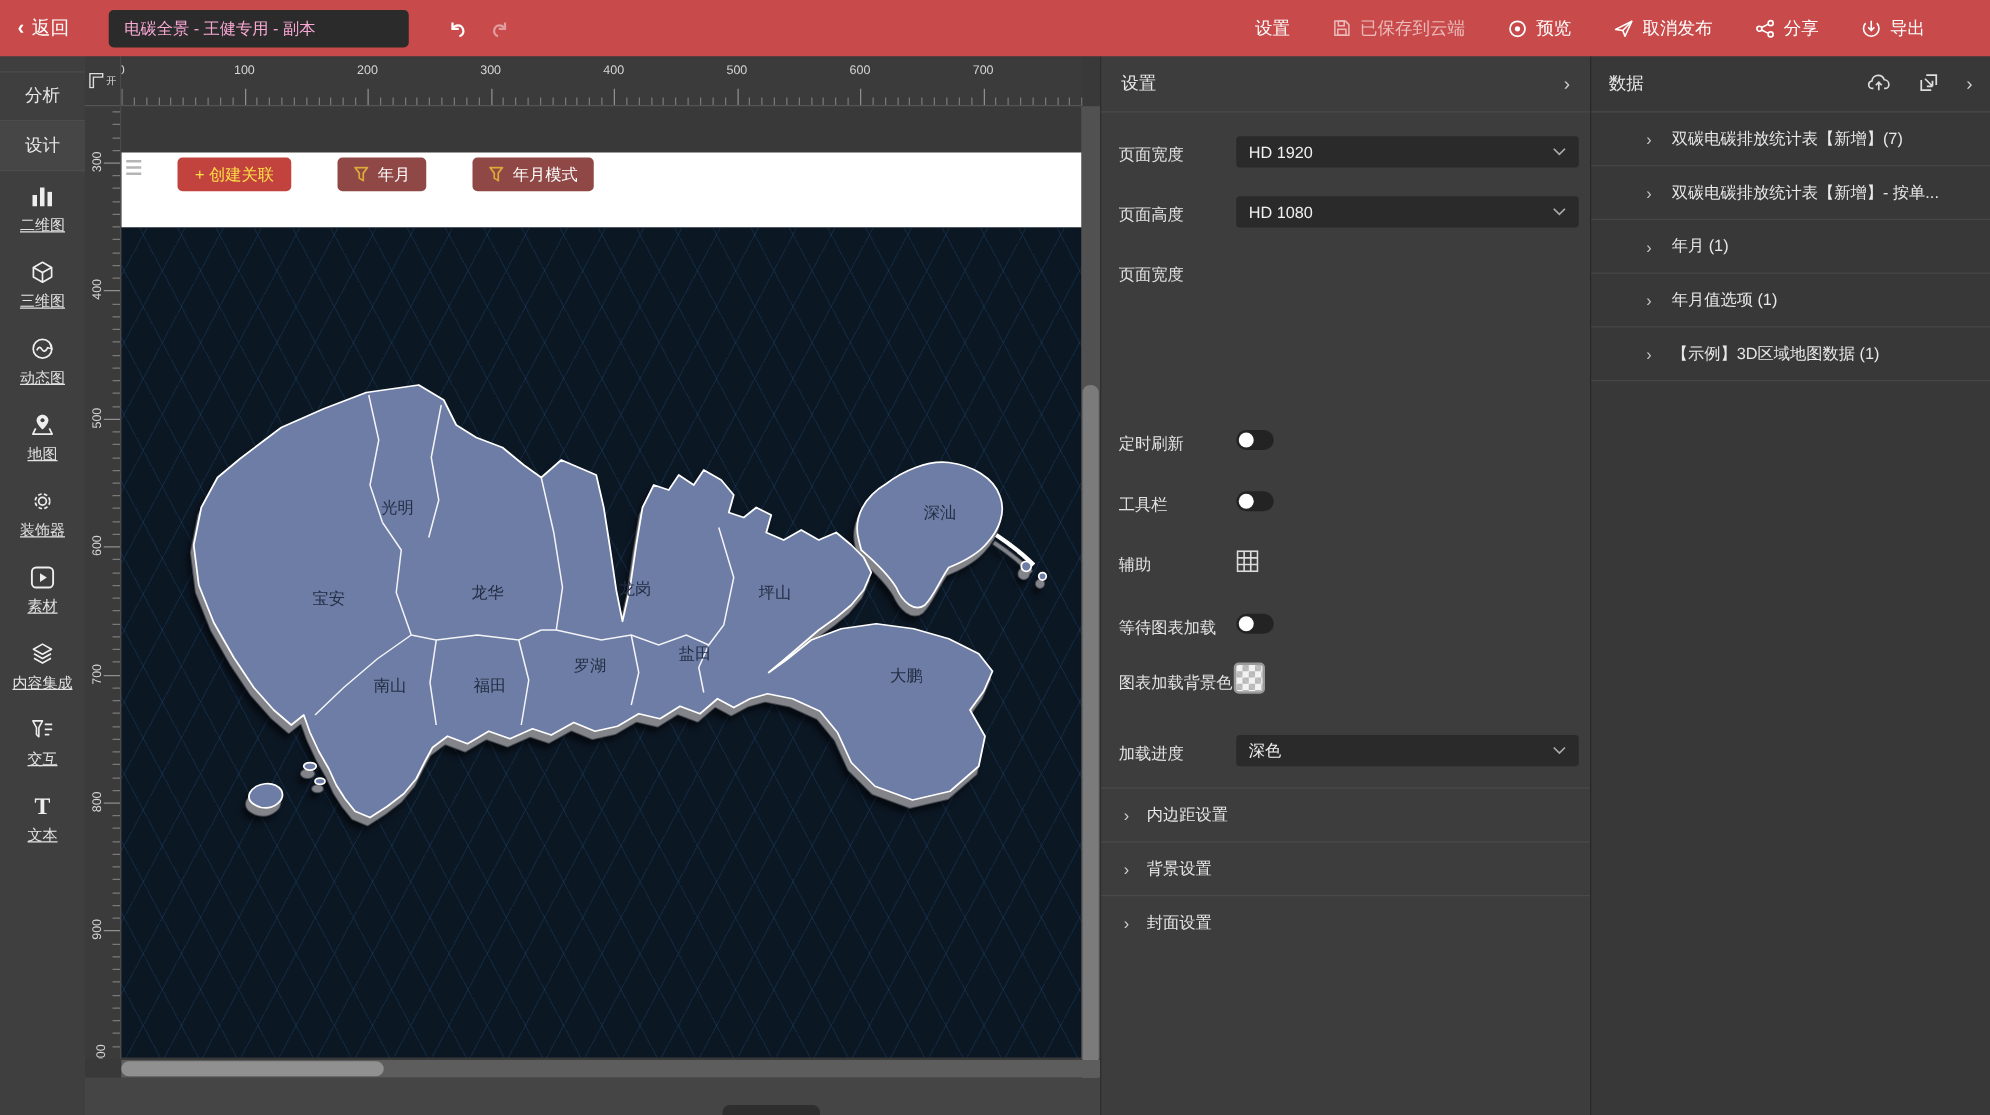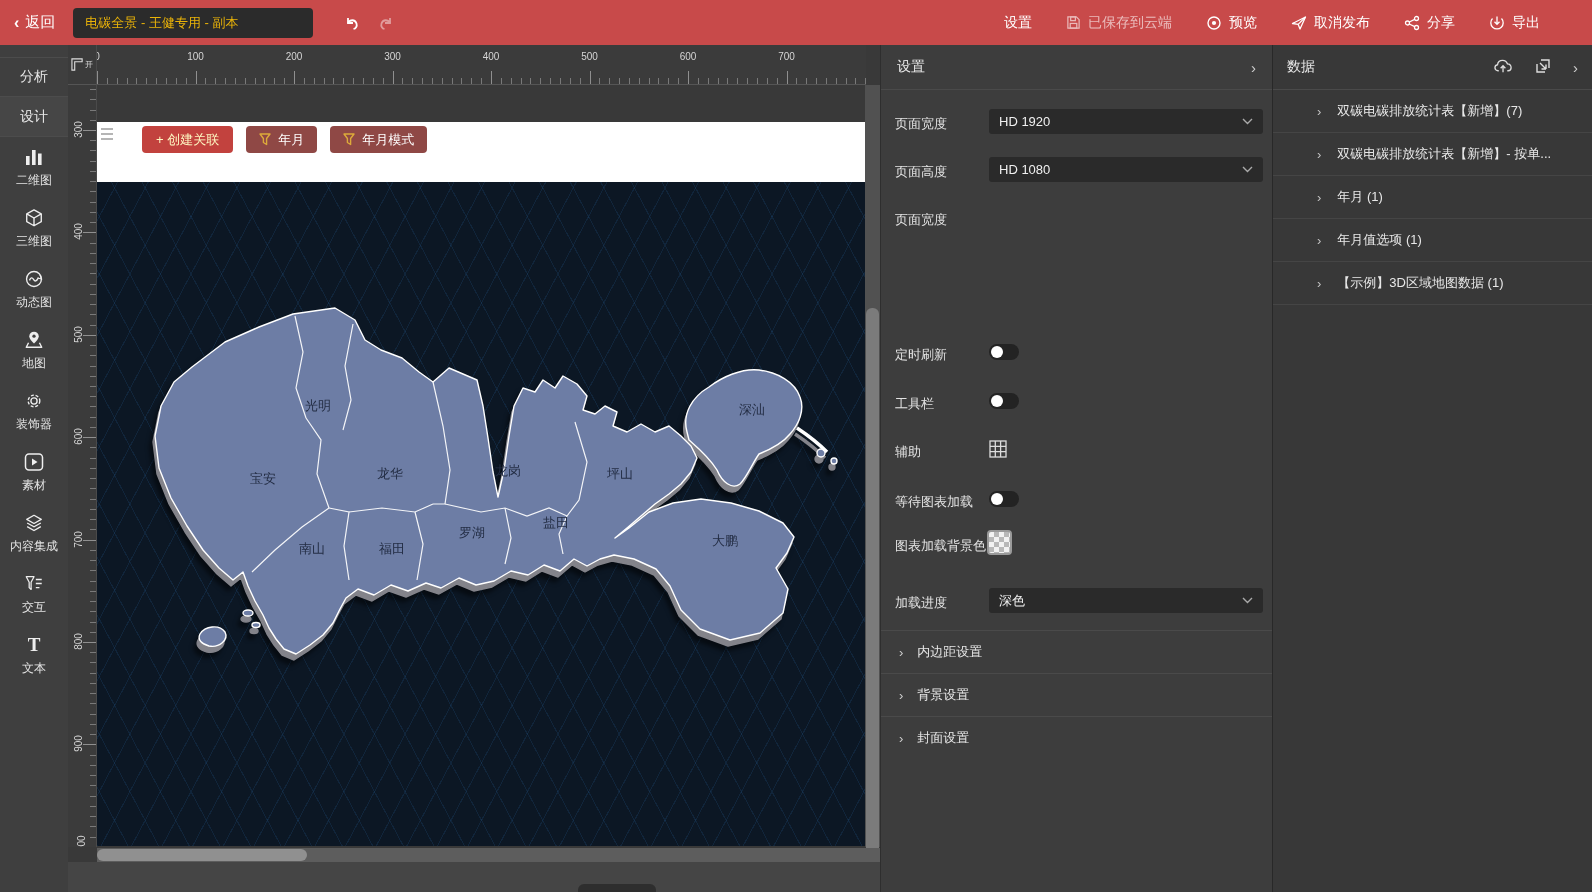--- a/index.html
+++ b/index.html
@@ -5,40 +5,40 @@
   * { margin:0; padding:0; box-sizing:border-box; }
   html,body { width:1592px; height:892px; overflow:hidden; background:#3d3d3d;
     font-family:"Liberation Sans","DejaVu Sans",sans-serif; }
 
   
   .app-header { position:absolute; left:0; top:0; width:1592px; height:45px;
     background:#c84a4a; display:flex; align-items:center; color:#fff; z-index:50; }
   .back-btn { display:flex; align-items:center; gap:6px; padding:0 14px; font-size:15px; cursor:pointer; }
   .back-chev { font-size:16px; font-weight:bold; }
   .doc-title { width:240px; height:30px; background:#2b2b2b; border-radius:4px;
-    display:flex; align-items:center; padding:0 12px; font-size:13px; color:#eab308;
-    white-space:nowrap; overflow:hidden; margin-left:4px; }
+    display:flex; align-items:center; padding:0 12px; font-size:13px; color:#f9a8d4;
+    white-space:nowrap; overflow:hidden; margin-left:18px; }
   .undo-redo { display:flex; gap:12px; margin-left:28px; }
   .ur-icon { width:22px; height:22px; display:flex; align-items:center; justify-content:center; cursor:pointer; }
   .header-right { margin-left:auto; display:flex; align-items:center; gap:34px; padding-right:52px; font-size:14px; }
   .h-action { display:flex; align-items:center; gap:7px; cursor:pointer; white-space:nowrap; }
   .h-action.dim { opacity:.62; }
   .h-ico { display:flex; align-items:center; }
 
   
   .left-sidebar { position:absolute; left:0; top:45px; width:68px; height:847px;
     background:#3f3f3f; color:#e8e8e8; z-index:40; }
   .side-tab { height:40px; display:flex; align-items:center; justify-content:center;
     font-size:14px; border-bottom:1px solid #4c4c4c; cursor:pointer;font-family:Liberation Mono, monospace; }
   .side-tab:first-child{ border-top:1px solid #4c4c4c; margin-top:12px; }
   .side-tab.active { background:#464646; }
   .tool-item { height:61px; display:flex; flex-direction:column; align-items:center;
     justify-content:center; gap:4px; cursor:pointer; }
   .tool-icon { height:22px; display:flex; align-items:center; }
-  .tool-label { font-size:12px; color:#e3e3e3; }
+  .tool-label { font-size:12px; color:#e3e3e3;text-decoration:underline; }
   .side-bottom-item { height:37px; display:flex; align-items:center; justify-content:center;
     font-size:13px; border-top:1px solid #4c4c4c; cursor:pointer; }
   .side-bottom-item:last-child { border-bottom:1px solid #4c4c4c; }
 
   
   .canvas-col { position:absolute; left:68px; top:45px; width:812px; height:847px;
     background:#393939; overflow:hidden; }
   .ruler-corner { position:absolute; left:0; top:0; width:29px; height:40px;
     background:#3b3b3b; border-right:1px solid #4a4a4a; border-bottom:1px solid #555;
     display:flex; align-items:center; justify-content:center; gap:1px; z-index:30; }
@@ -65,24 +65,24 @@
     background-color:#0c1724;
     background-image:
       repeating-linear-gradient(62deg, rgba(35,92,148,.20) 0 1px, transparent 1px 27px),
       repeating-linear-gradient(-62deg, rgba(35,92,148,.20) 0 1px, transparent 1px 27px);
   }
   .map-svg { position:absolute; left:0; top:0; }
   .map-3d { filter: drop-shadow(-2px 6px 0 #83838a) drop-shadow(-3px 5px 2px rgba(0,0,0,.5)); }
 
   
   .canvas-toolbar { position:absolute; left:45px; top:41px; display:flex; gap:13px; z-index:35; }
-  .btn-create { height:27px; background:#c2423e; color:#fef9c3; font-size:13px; border:none;
+  .btn-create { height:27px; background:#c2423e; color:#fde047; font-size:13px; border:none;
     border-radius:4px; padding:0 14px; display:flex; align-items:center; cursor:pointer; }
   .btn-filter { height:27px; background:#8f4845; color:#fff; font-size:13px; border:none;
-    border-radius:4px; padding:0 13px; display:flex; align-items:center; gap:7px; cursor:pointer; }
+    border-radius:4px; padding:0 13px; display:flex; align-items:center; gap:7px; cursor:pointer;margin-left:24px; }
 
   
   .h-scroll { position:absolute; left:29px; top:803px; width:783px; height:14px; background:#5d5d5d; }
   .h-scroll-thumb { position:absolute; left:0; top:1px; width:210px; height:12px;
     background:#909090; border-radius:7px; }
   .v-scroll { position:absolute; left:797px; top:40px; width:15px; height:762px; background:#515151; }
   .v-scroll-thumb { position:absolute; left:1px; top:223px; width:13px; height:570px;
     background:#7b7b7b; border-radius:6px; }
   .canvas-bottom-strip { position:absolute; left:0; top:817px; width:812px; height:30px; background:#454545; }
   .bottom-tab { position:absolute; left:510px; top:22px; width:78px; height:8px;

